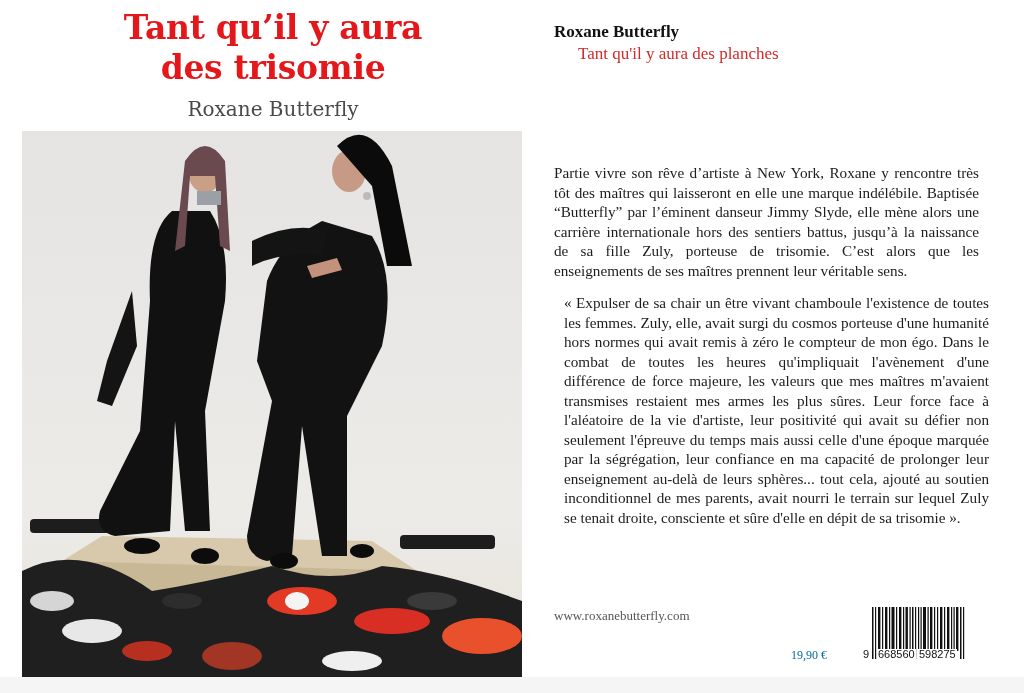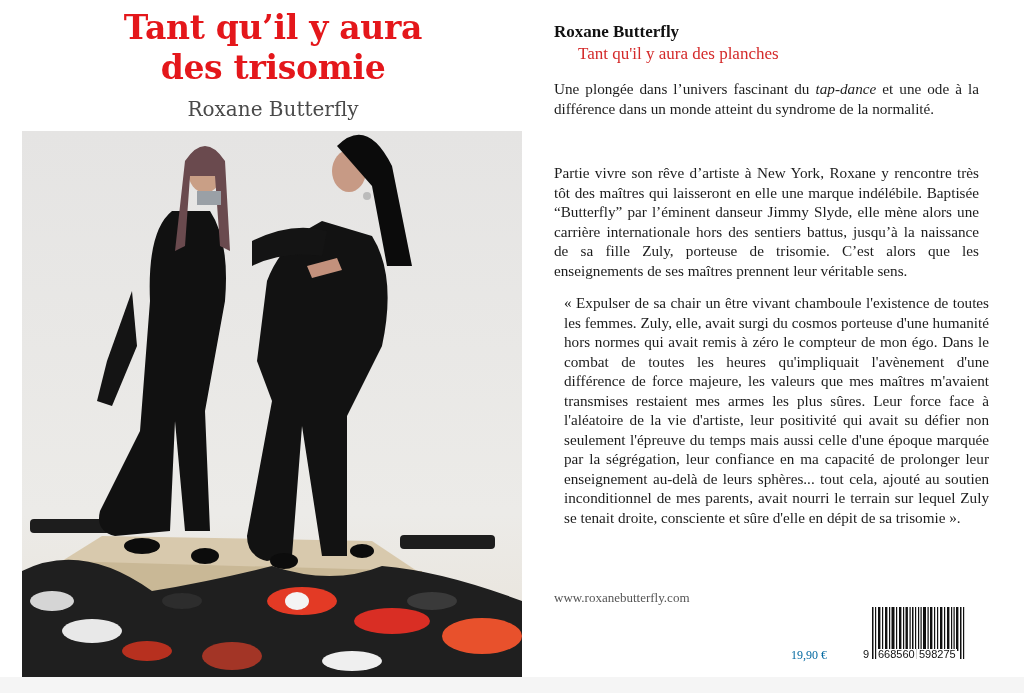--- a/index.html
+++ b/index.html
@@ -30,21 +30,21 @@
   .back-title {
     position: absolute; left: 14px; top: 44px; font-size: 17px; color: #d42a2a; margin-left: 24px;
   }
   .blurb {
     position: absolute; left: 14px; width: 425px; font-size: 15.2px; line-height: 19.5px;
     color: #1c1c1c; text-align: justify; margin: 0;
   }
   .blurb-1 { top: 79px; }
   .blurb-2 { top: 163px; }
   .blurb-3 { top: 293px; margin-left: 10px; }
-  .website { position: absolute; left: 14px; top: 590px; font-size: 13px; color: #555; }
+  .website { position: absolute; left: 14px; top: 608px; font-size: 13px; color: #555; }
   .price { position: absolute; left: 251px; top: 648px; font-size: 12px; color: #0369a1; }
   .barcode { position: absolute; left: 322px; top: 607px; width: 112px; height: 52px; }
   .barcode-digits {
     position: absolute; top: 649px; font-family: "Liberation Sans", sans-serif; font-size: 11px; color: #111;
     background: #fff; padding: 0 1px; line-height: 11px;
   }
   .bottom-strip {
     position: absolute; left: 0; top: 677px; width: 1024px; height: 16px; background: #f5f5f5;
   }
 </style>
@@ -105,21 +105,20 @@
       <ellipse cx="160" cy="470" rx="20" ry="8" fill="#2d2d2d"></ellipse>
       <ellipse cx="410" cy="470" rx="25" ry="9" fill="#3a3a3a"></ellipse>
     </svg>
   </div>
 </div>
 
 <div class="back-cover">
   <div class="back-author">Roxane Butterfly</div>
   <div class="back-title">Tant qu'il y aura des planches</div>
 
-  <p class="blurb blurb-1"><span>Une plongée dans l’univers fascinant du </span><em>tap-dance</em><span> et une ode à la différence dans un monde atteint du syndrome de la normalité.</span></p>
 
   <p class="blurb blurb-2">Partie vivre son rêve d’artiste à New York, Roxane y rencontre très tôt des maîtres qui laisseront en elle une marque indélébile. Baptisée “Butterfly” par l’éminent danseur Jimmy Slyde, elle mène alors une carrière internationale hors des sentiers battus, jusqu’à la naissance de sa fille Zuly, porteuse de trisomie. C’est alors que les enseignements de ses maîtres prennent leur véritable sens.</p>
 
   <p class="blurb blurb-3">« Expulser de sa chair un être vivant chamboule l'existence de toutes les femmes. Zuly, elle, avait surgi du cosmos porteuse d'une humanité hors normes qui avait remis à zéro le compteur de mon égo. Dans le combat de toutes les heures qu'impliquait l'avènement d'une différence de force majeure, les valeurs que mes maîtres m'avaient transmises restaient mes armes les plus sûres. Leur force face à l'aléatoire de la vie d'artiste, leur positivité qui avait su défier non seulement l'épreuve du temps mais aussi celle d'une époque marquée par la ségrégation, leur confiance en ma capacité de prolonger leur enseignement au-delà de leurs sphères... tout cela, ajouté au soutien inconditionnel de mes parents, avait nourri le terrain sur lequel Zuly se tenait droite, consciente et sûre d'elle en dépit de sa trisomie ».</p>
 
   <div class="website">www.roxanebutterfly.com</div>
 
   <div class="price">19,90 €</div>
 
   <svg class="barcode" viewBox="0 0 112 52">

